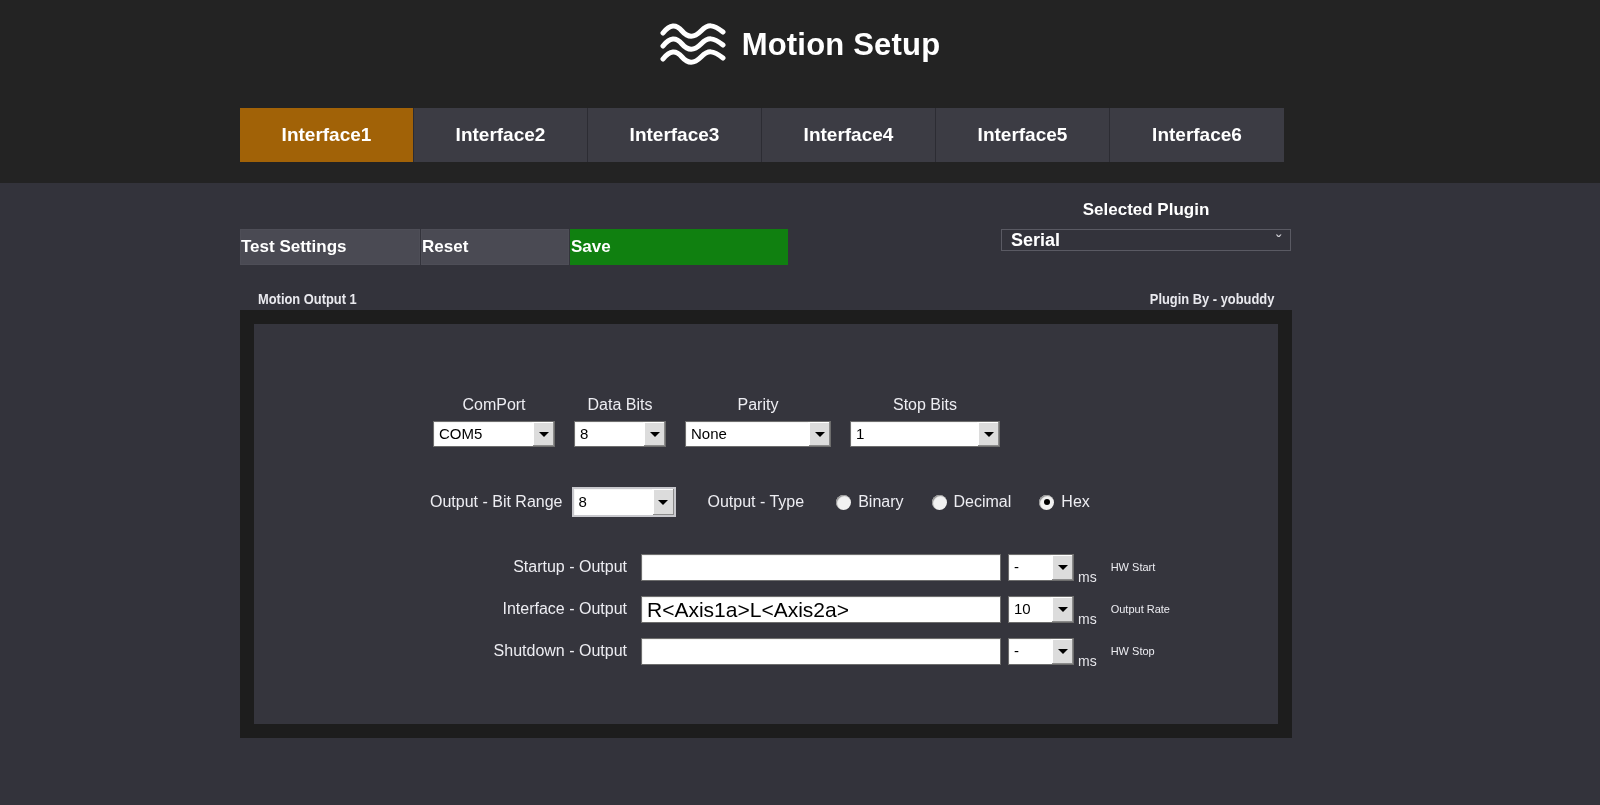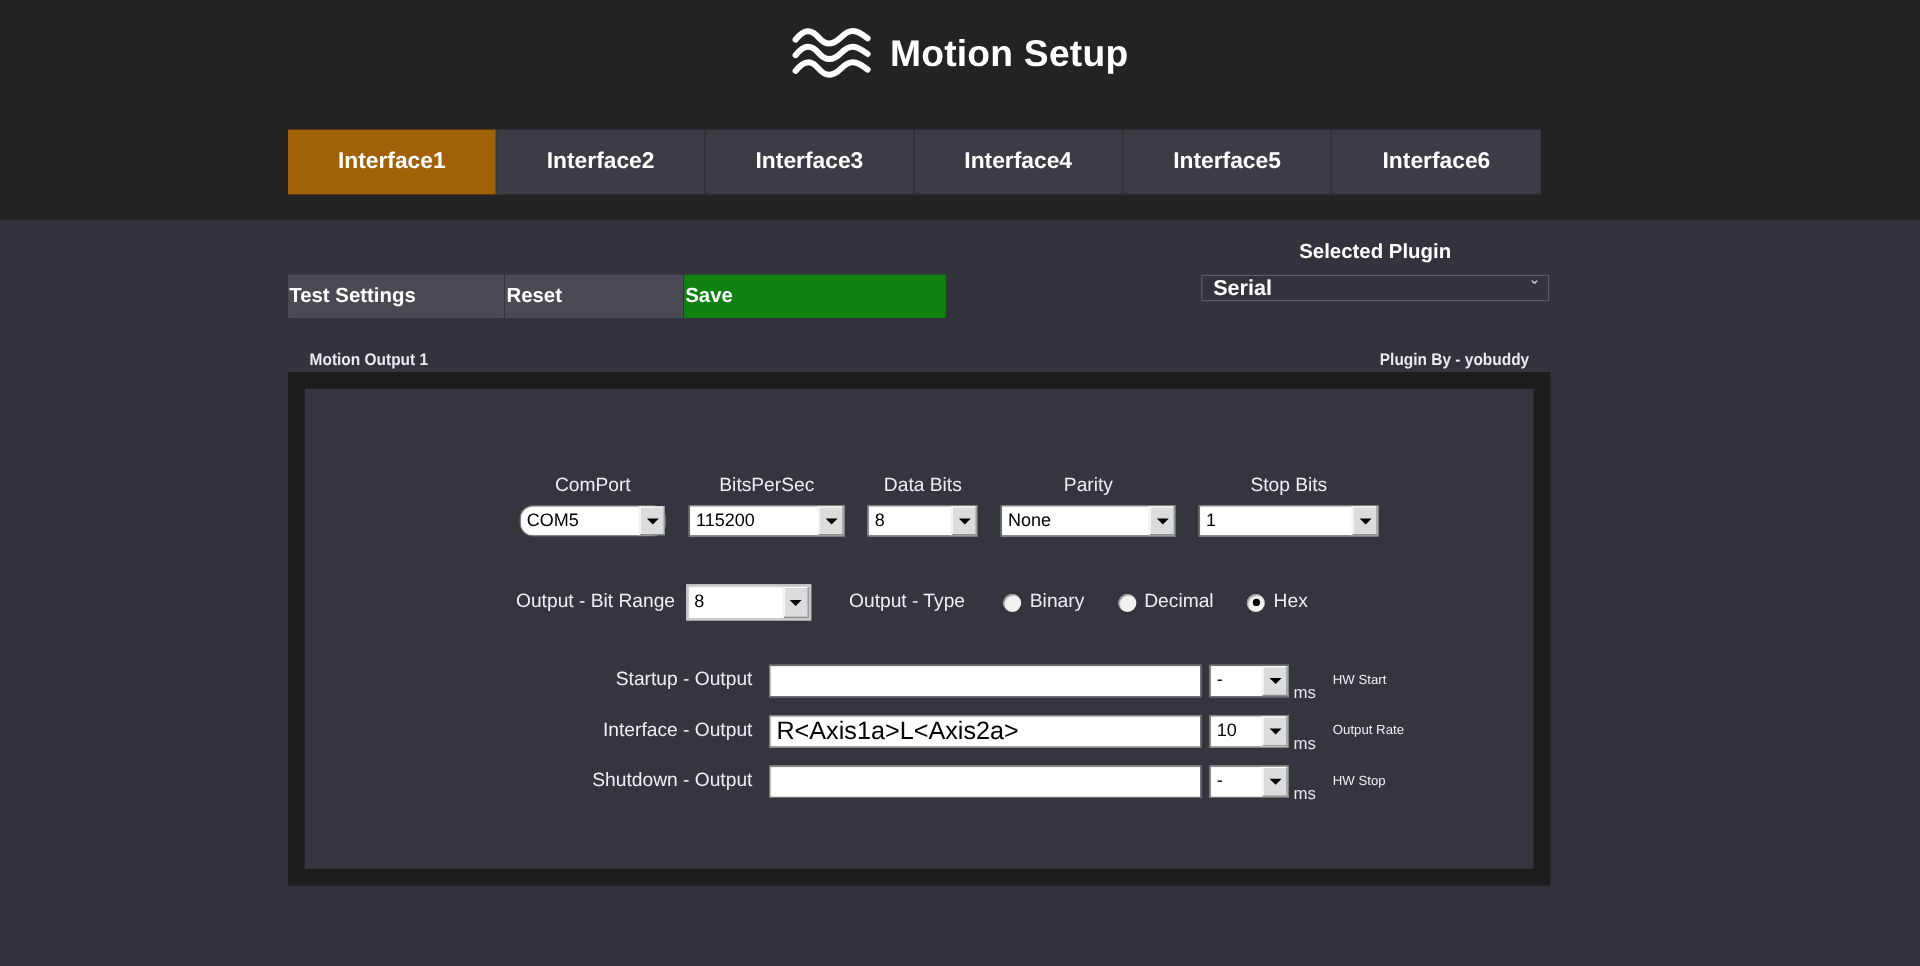--- a/index.html
+++ b/index.html
@@ -213,21 +213,21 @@
     align-items: flex-end;
     gap: 19px;
   }
   .field-label {
     color: #ededf2;
     font-size: 16px;
     text-align: center;
     margin-bottom: 7px;
     white-space: nowrap;
   }
-  .w-comport { width: 122px; border-radius: 11px; }
+  .w-comport { width: 122px; }
   .w-bits    { width: 130px; }
   .w-databits{ width: 92px; }
   .w-parity  { width: 146px; }
   .w-stopbits{ width: 150px; }
 
   
   .bitrange-row {
     position: absolute;
     left: 176px;
     top: 163px;
@@ -397,29 +397,20 @@
       <div>
         <div class="field-label">ComPort</div>
         <div class="combo w-comport">
           <span class="txt">COM5</span>
           <span class="arrow">
               <i></i>
             </span>
         </div>
       </div>
 
-      <div>
-        <div class="field-label">BitsPerSec</div>
-        <div class="combo w-bits">
-          <span class="txt">115200</span>
-          <span class="arrow">
-              <i></i>
-            </span>
-        </div>
-      </div>
 
       <div>
         <div class="field-label">Data Bits</div>
         <div class="combo w-databits">
           <span class="txt">8</span>
           <span class="arrow">
               <i></i>
             </span>
         </div>
       </div>

